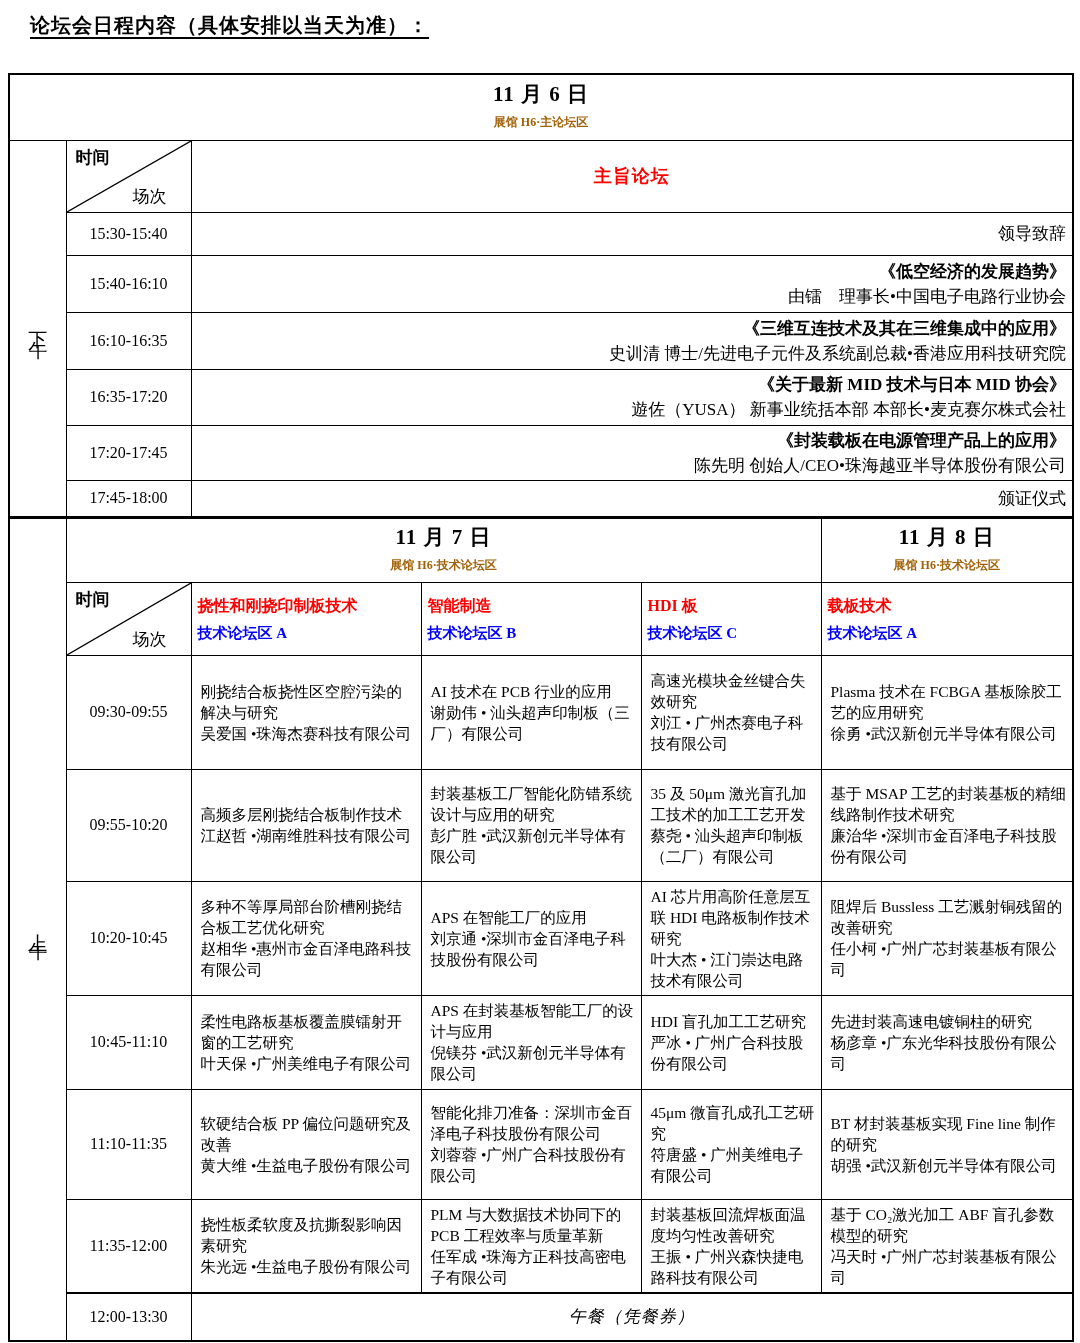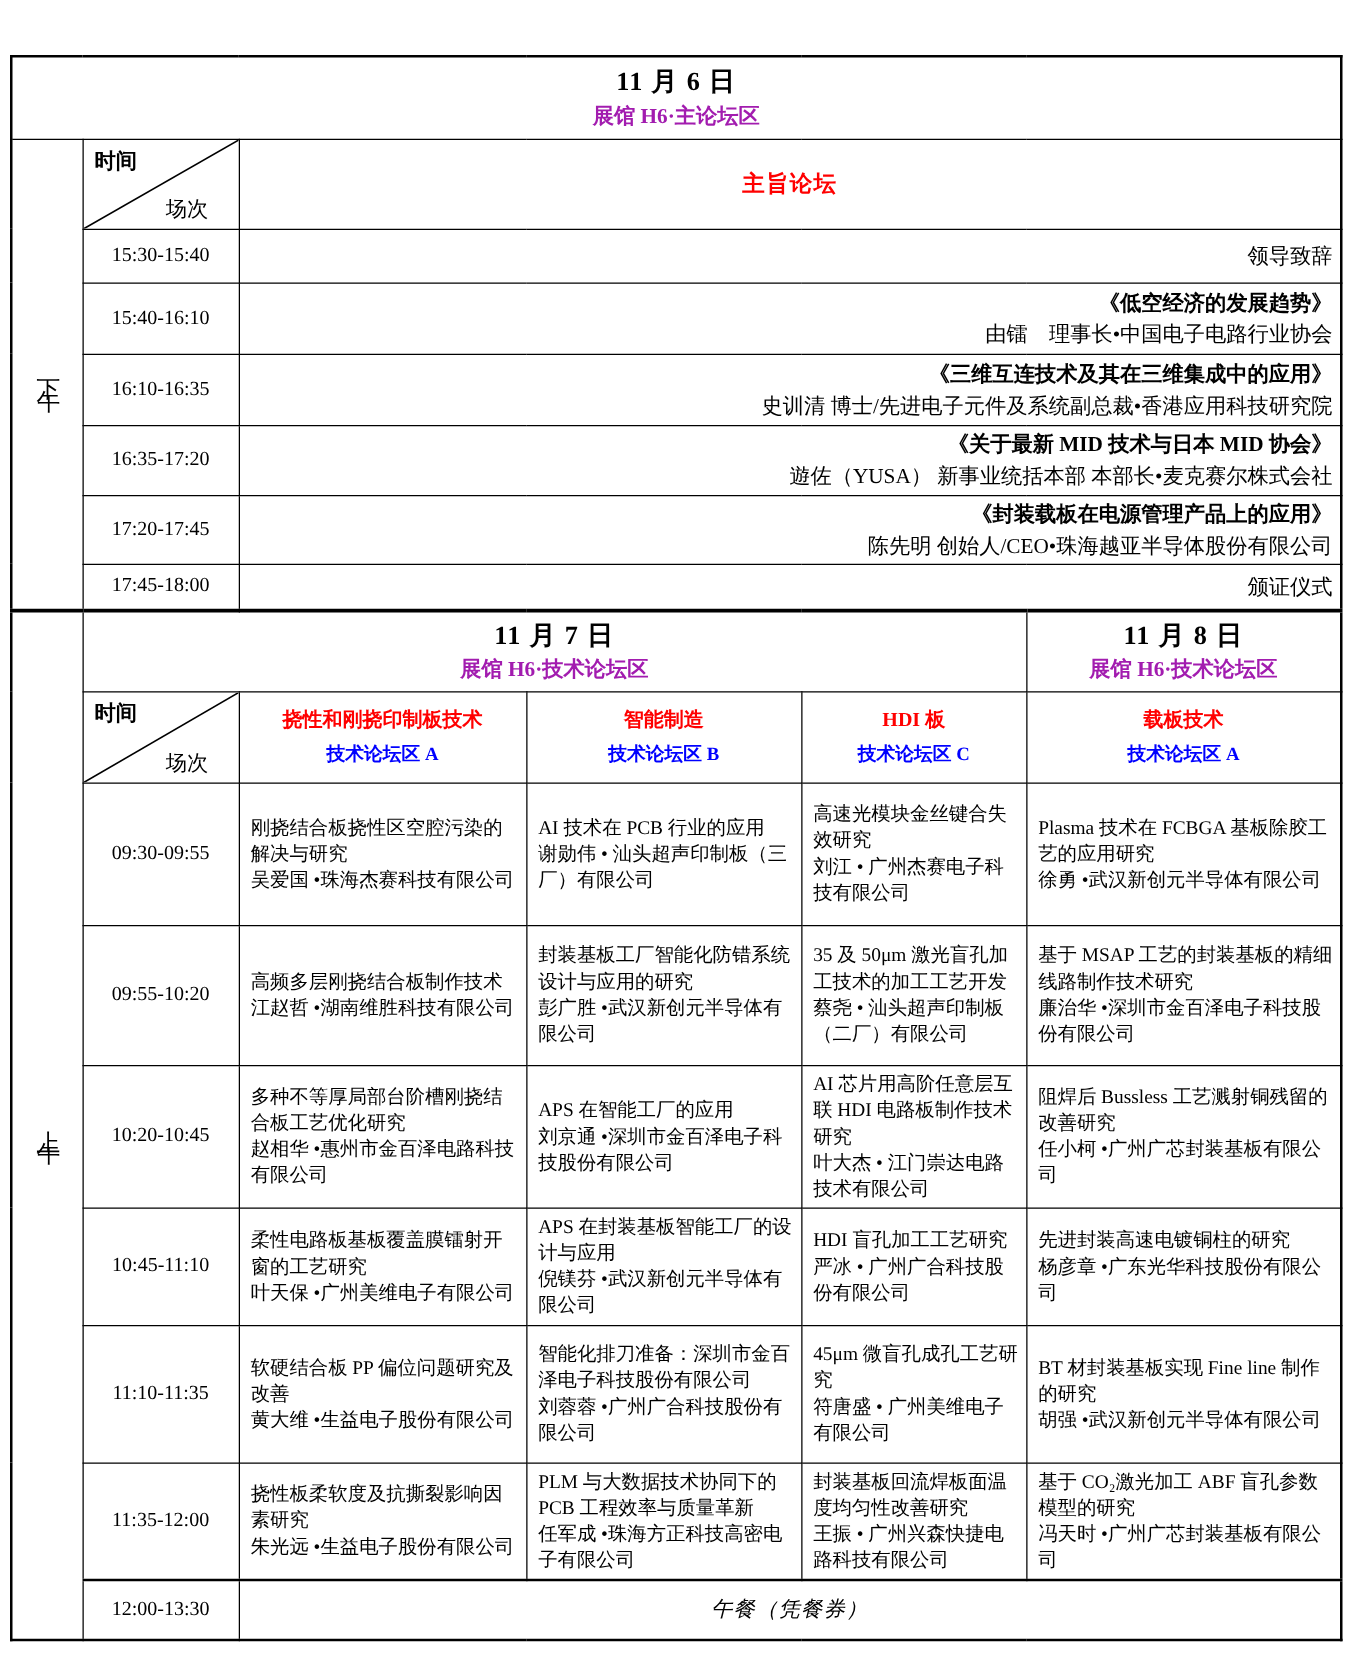--- a/index.html
+++ b/index.html
@@ -16,43 +16,44 @@
   table.schedule{
     border-collapse:collapse;table-layout:fixed;width:1064px;margin-top:34px;
     border:2px solid #000;
   }
   td{border:1px solid #000;vertical-align:middle;padding:2px 4px;overflow:hidden;}
   tr.sec2-start td{border-top:3px solid #000;}
   tr.lunch-row td{border-top:2px solid #000;}
   .c-period{width:57px}.c-time{width:125px}.c-a{width:230px}.c-b{width:220px}.c-c{width:180px}.c-d{width:252px}
   .date-cell{text-align:center;padding:4px 14px;}
   .date-line{font-size:21px;font-weight:bold;letter-spacing:1px;line-height:26px;}
-  .venue-line{font-size:17px;font-weight:bold;color:#a21caf;line-height:22px;margin-top:4px;}
+  .venue-line{font-size:12px;font-weight:bold;color:#a16207;line-height:22px;margin-top:4px;}
   .period-cell{text-align:center;padding:0;}
   .vertical{writing-mode:vertical-rl;text-orientation:upright;font-size:19px;letter-spacing:9px;display:inline-block;}
   .diag-cell{position:relative;padding:0;text-align:center;}
   .diag-svg{position:absolute;left:0;top:0;width:100%;height:100%;display:block;}
   .corner-top{position:absolute;left:9px;top:5px;font-size:17px;font-weight:bold;}
   .corner-bottom{position:absolute;right:24px;bottom:4px;font-size:17px;font-weight:normal;}
   .track-main{text-align:center;font-size:18px;font-weight:bold;color:#FF0000;letter-spacing:1px;}
   .time-cell{text-align:center;font-size:16px;padding:2px 2px;}
   .d1-content{text-align:right;padding:2px 6px;}
   .d1-title{font-size:17px;font-weight:bold;line-height:25px;}
   .d1-title:empty{display:none;}
   .d1-speaker{font-size:17px;line-height:25px;white-space:pre-line;}
-  .track-cell{text-align:center;padding:4px 18px;margin-top:24px;}
+  .track-cell{padding:4px 6px;margin-top:24px;}
   .track-name{font-size:16px;font-weight:bold;color:#FF0000;line-height:21px;}
   .track-zone{font-size:15px;font-weight:bold;color:#0000FF;line-height:20px;margin-top:7px;}
   .session{font-size:15.5px;line-height:21px;text-align:left;white-space:pre-line;padding:4px 6px 4px 9px;}
   .lunch-cell{text-align:center;font-style:italic;font-size:17px;letter-spacing:1px;}
 </style>
 </head>
 <body>
 
 <div class="page">
+  <div class="page-title">论坛会日程内容（具体安排以当天为准）：</div>
 
   <table class="schedule">
     <colgroup>
       <col class="c-period">
         <col class="c-time">
         <col class="c-a">
         <col class="c-b">
         <col class="c-c">
         <col class="c-d">
     </colgroup>

